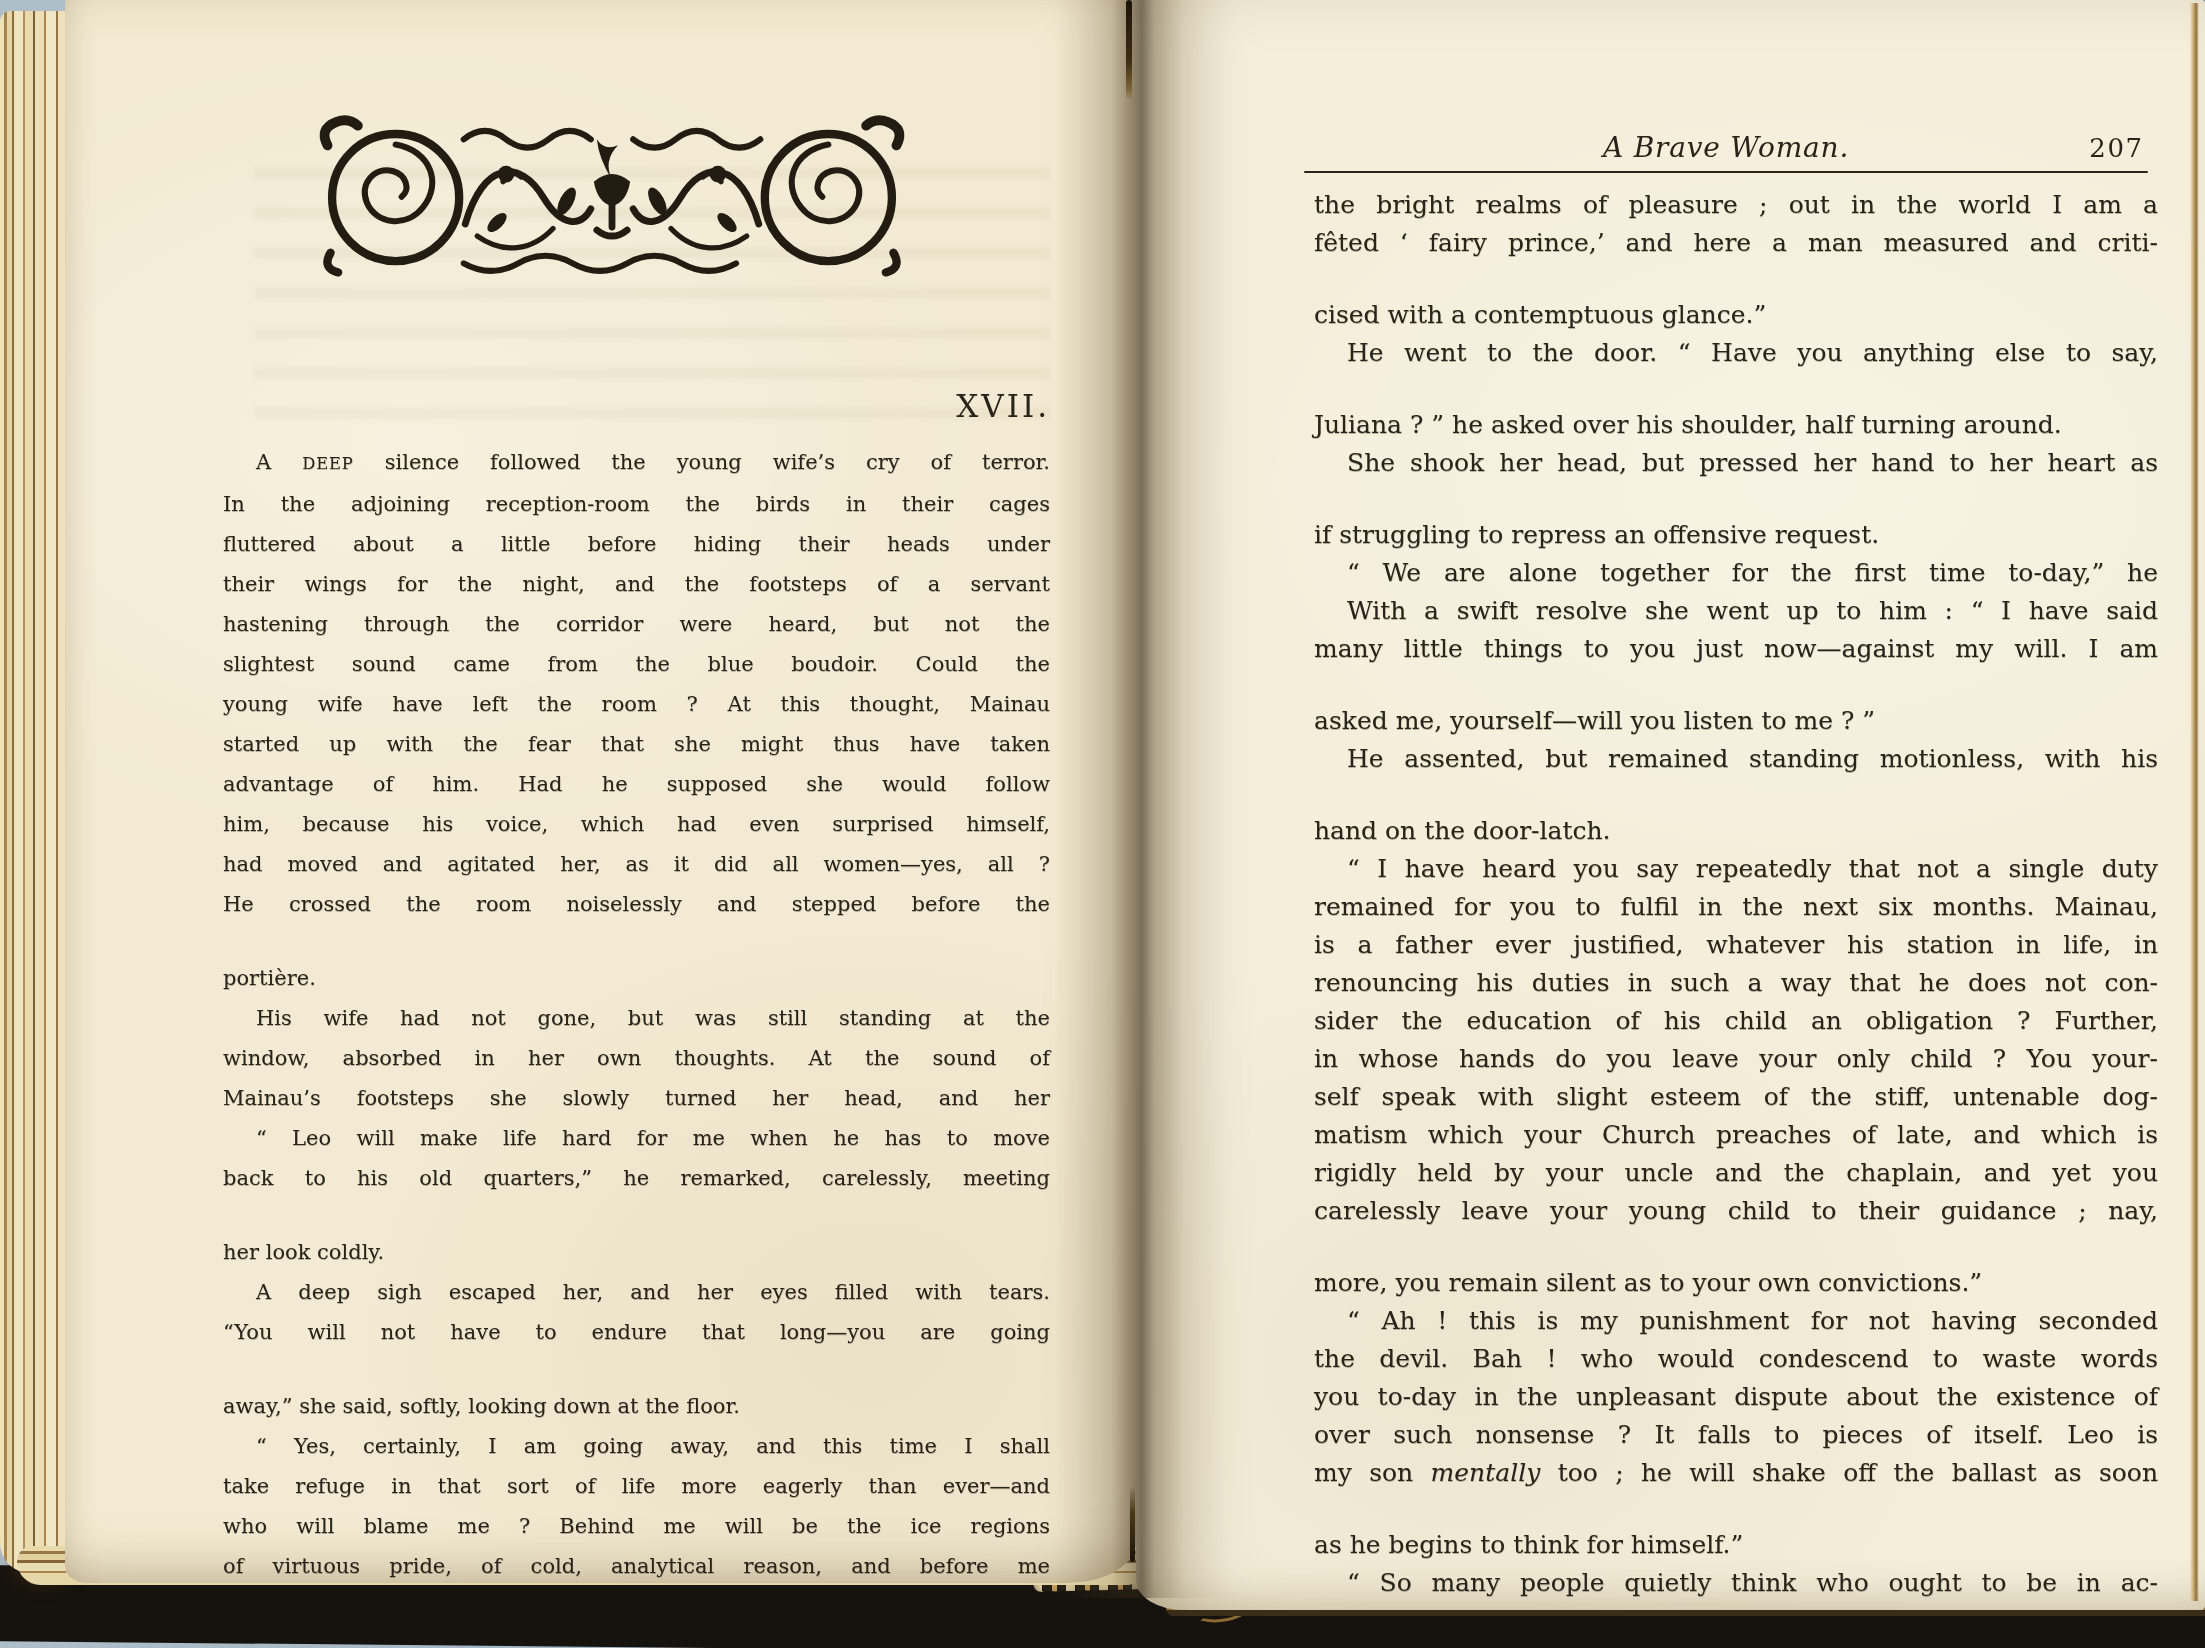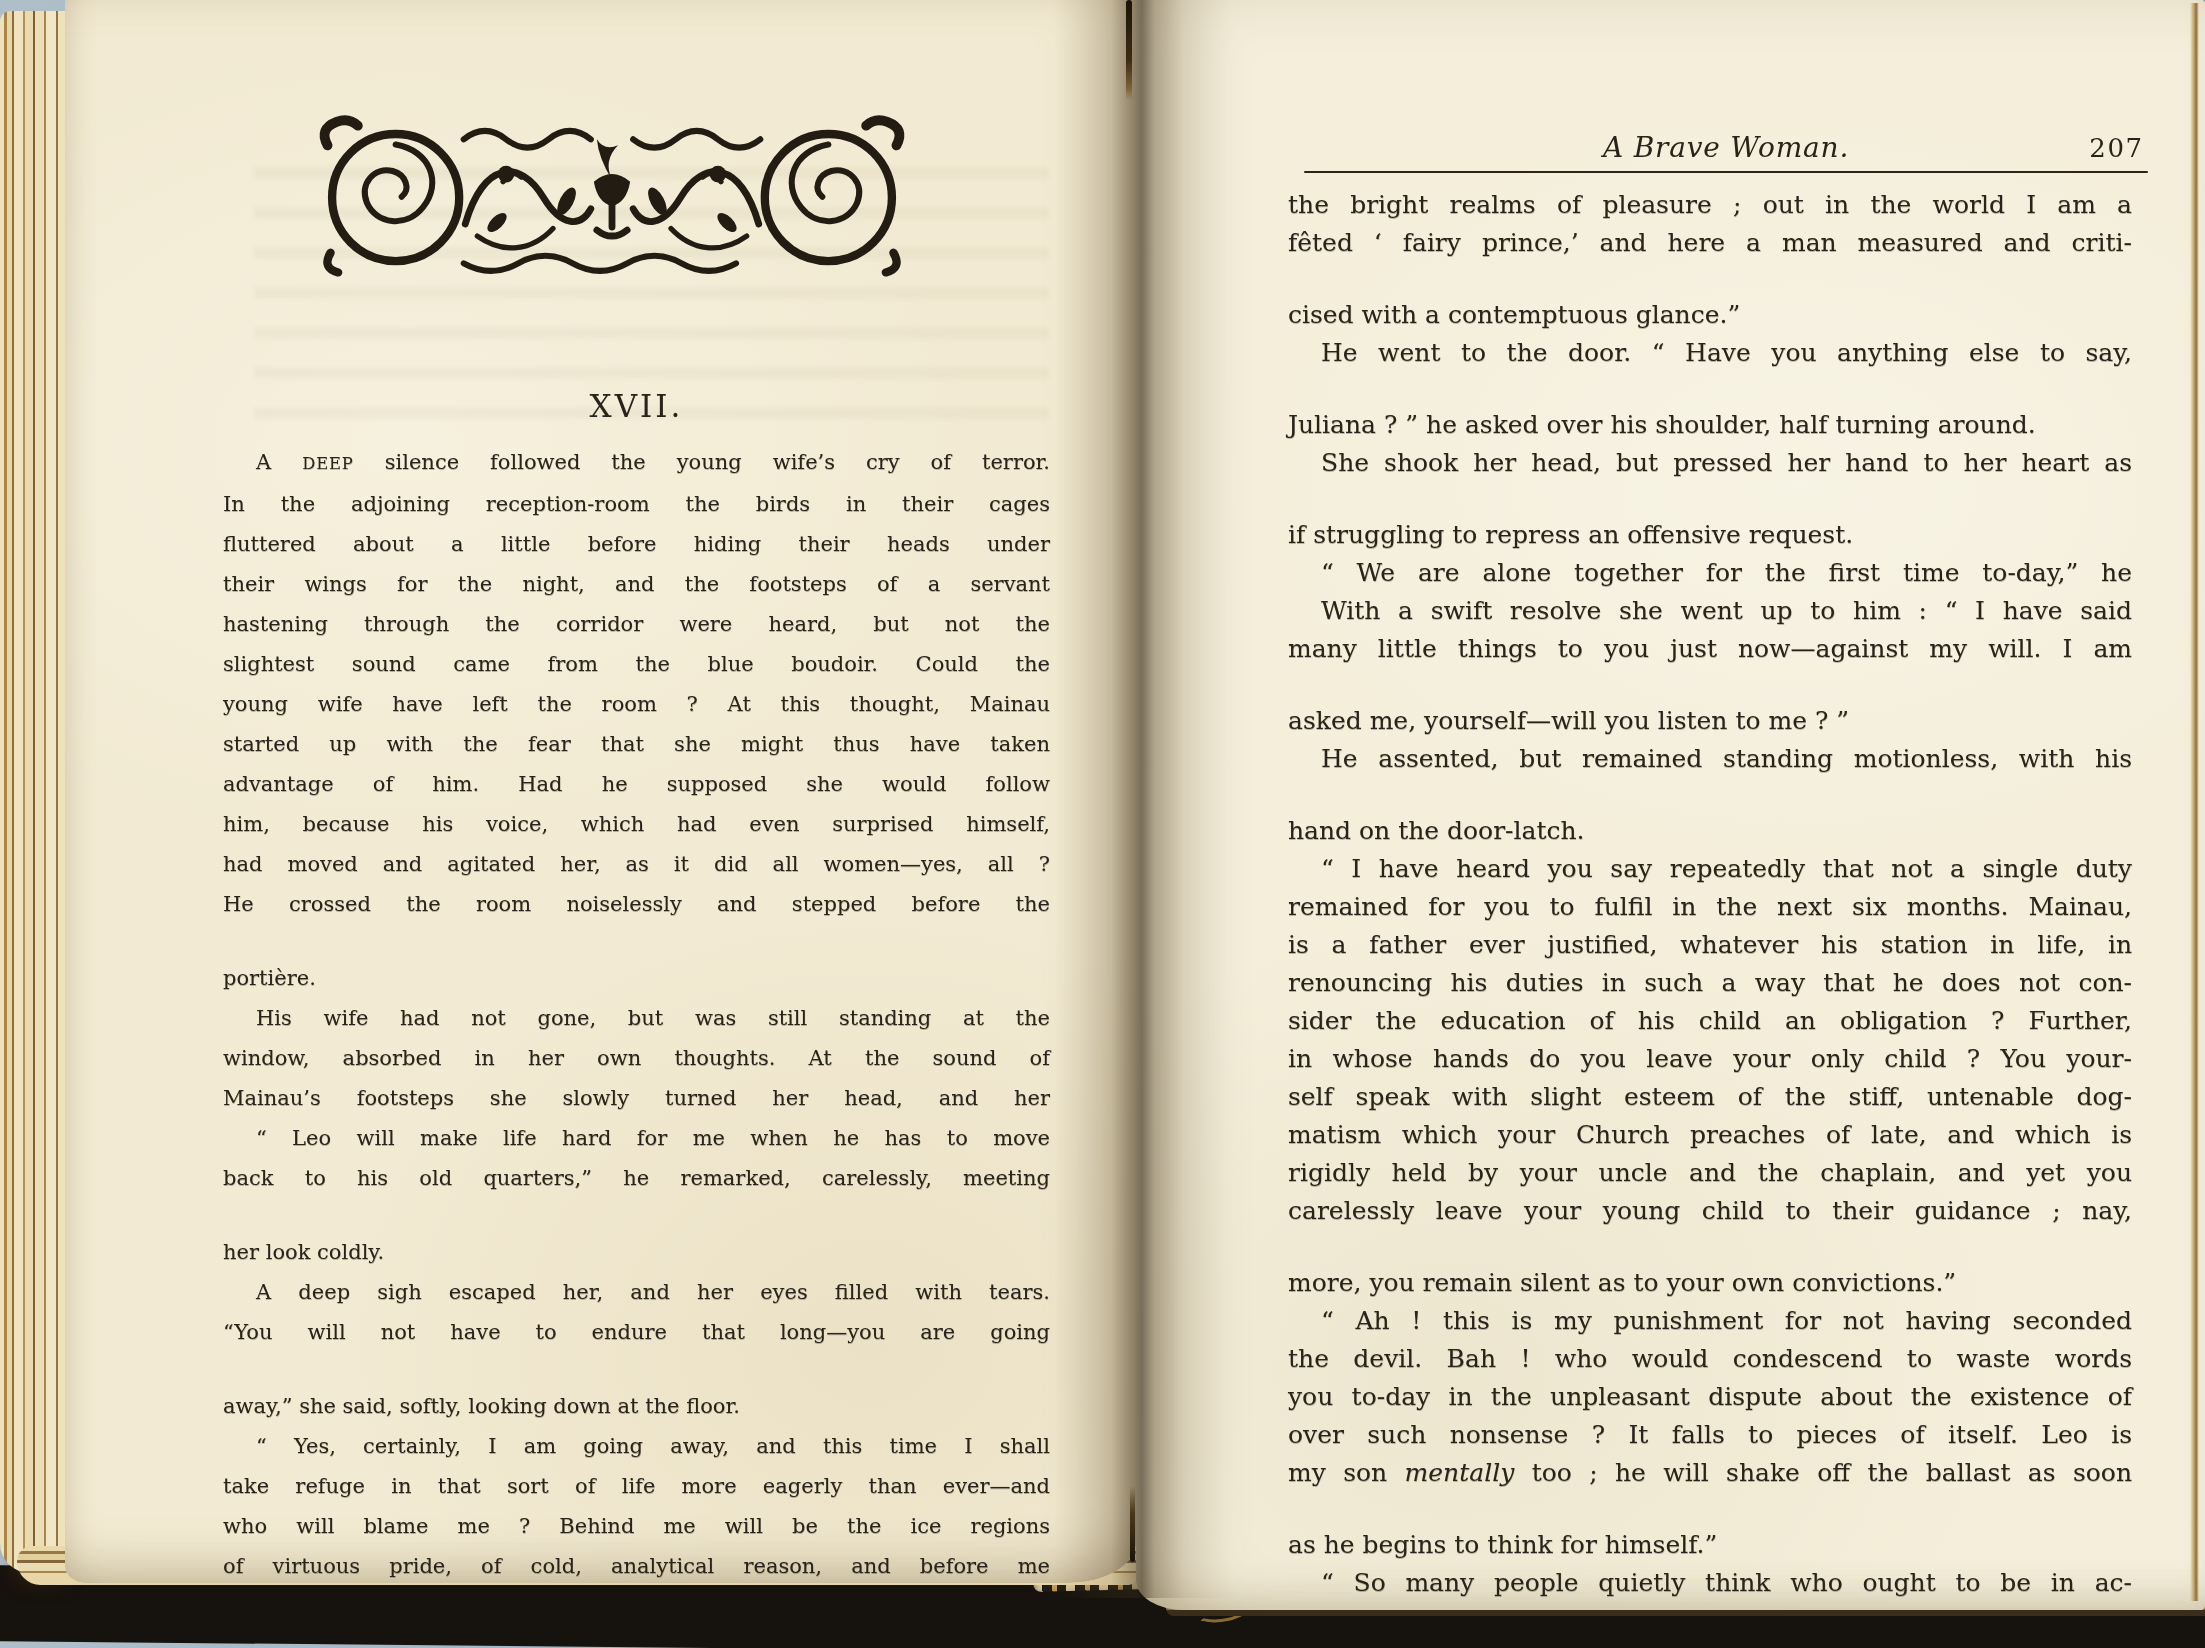--- a/index.html
+++ b/index.html
@@ -89,24 +89,24 @@
     position:absolute;left:1130px;top:1486px;width:4.5px;height:76px;z-index:5;border-radius:2.3px;
     background:linear-gradient(0deg,#1b1309 0%,#4a3819 65%,rgba(122,97,54,0) 100%);
   }
   .ghost{
     position:absolute;left:189px;top:167px;width:795px;height:273px;z-index:0;
     background:repeating-linear-gradient(180deg,rgba(118,106,74,.075) 0 12px,rgba(0,0,0,0) 12px 40px);
     filter:blur(2.3px);opacity:.7;
   }
   .textblock{position:absolute;}
   .tb-left{left:158px;top:0;width:827px;height:1560px;}
-  .tb-right{left:152px;top:0;width:844px;height:1575px;}
+  .tb-right{left:178px;top:0;width:844px;height:1575px;}
   .ornament{position:absolute;left:250px;top:109px;width:594px;height:174px;}
   .chapter-heading{
-    position:absolute;left:0;top:388px;width:100%;text-align:center;
+    position:absolute;left:0;top:388px;width:100%;text-align:right;
     font-size:31px;letter-spacing:3px;color:#29231a;
   }
   .body-left{position:absolute;left:0;top:442px;width:100%;font-size:21px;line-height:40px;}
   .body-right{position:absolute;left:0;top:186px;width:100%;font-size:25px;line-height:38px;}
   .body-left,.body-right{color:#29231a;text-shadow:0.3px 0.5px 0 rgba(41,35,26,.30);}
   .line{text-align:justify;text-align-last:justify;}
   .line.end{text-align-last:left;margin-top:34px;}
   .para.indent .line:first-child{text-indent:33px;}
   .sc{font-size:.78em;letter-spacing:0.9px;}
   i{font-style:italic;}

